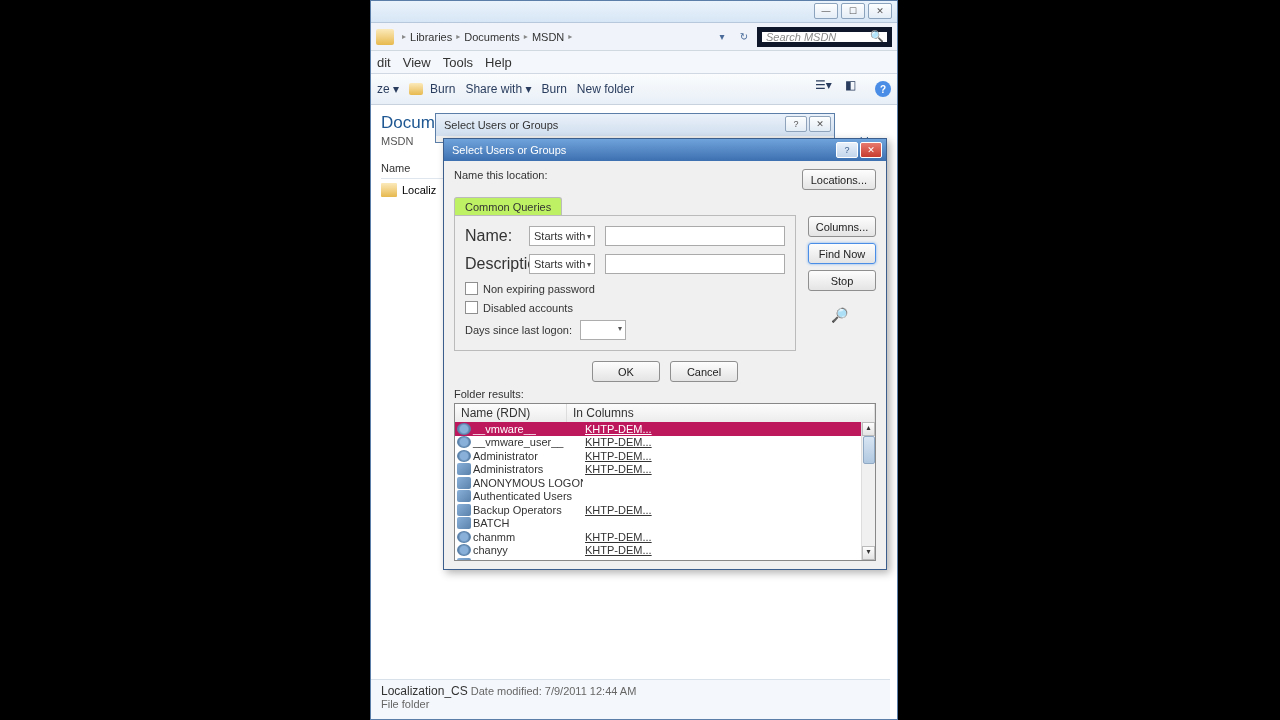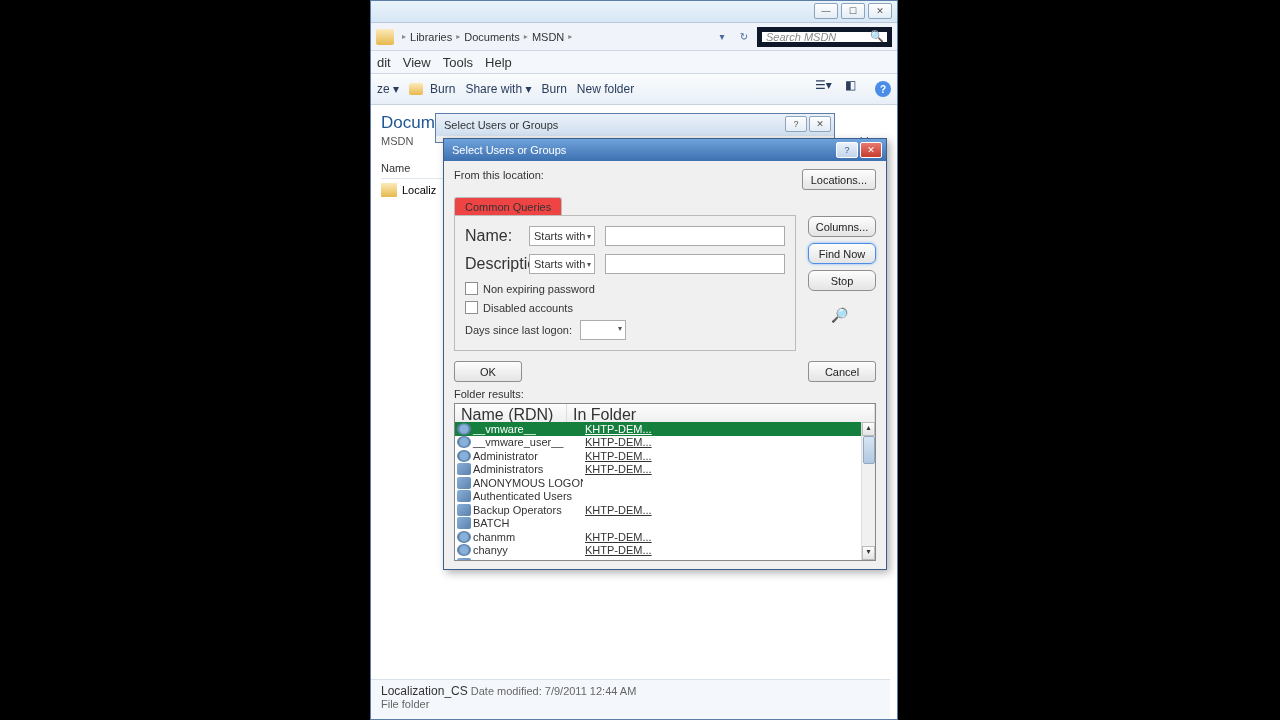--- a/index.html
+++ b/index.html
@@ -160,21 +160,21 @@
   padding: 0 8px;
   color:#222;
   display:inline-flex;
   align-items:center;
   justify-content:center;
 }
 .btn.primary { border-color:#4a8de6; box-shadow:0 0 3px #7ab1ee;}
 
 .tab-header { display:flex; margin-top:6px; }
 .tab {
-  background:#ef4444; border:1px solid #bbb; border-bottom:none;
+  background:#bef264; border:1px solid #bbb; border-bottom:none;
   padding: 3px 10px; font-size:11px; border-radius: 3px 3px 0 0;
 }
 .tab-box {
   border:1px solid #bbb; padding:10px; margin-top:-1px; background:#f0f0f0;
 }
 .query-row { display:flex; align-items:center; margin-bottom:8px;}
 .qlabel { width:64px; font-size:16px;}
 .combo {
   width: 66px; height:20px; border:1px solid #adadad; background:#fff;
   display:inline-flex; align-items:center; padding:0 4px; font-size:11px;
@@ -182,42 +182,42 @@
 }
 .combo::after { content:"▾"; position:absolute; right:3px; color:#555; font-size:8px;}
 .textin { flex:1; height:20px; border:1px solid #aaa; background:#fff; }
 .chk-row { display:flex; align-items:center; gap:5px; margin-bottom:6px; margin-left:0;}
 .chk { width:13px;height:13px;border:1px solid #8f8f8f;background:#fff;}
 .dsl-row { display:flex; align-items:center; gap:8px; margin-top:4px;}
 .small-combo { width:46px; height:20px; border:1px solid #adadad; background:#fff; position:relative;}
 .small-combo::after { content:"▾"; position:absolute; right:3px; top:3px; font-size:8px; color:#555;}
 
 .side-btns { display:flex; flex-direction:column; gap:6px; margin-left:12px;}
-.side-btns .btn { width: 68px; border-radius: 6px;}
-
-.ok-row { display:flex; justify-content:space-between; gap:10px; margin-top:10px; }
+.side-btns .btn { width: 68px;}
+
+.ok-row { display:flex; justify-content:center; gap:10px; margin-top:10px; }
 .ok-row .btn { width:68px; }
 
 .sr-label { margin-top:6px; font-size:11px;}
 .results-box {
   margin-top:3px; border:1px solid #888; background:#fff; position:relative;
   height: 158px;
 }
-.res-header { display:flex; background:linear-gradient(180deg,#fdfdfd,#ececec); border-bottom:1px solid #ccc; font-size:16px;justify-content:flex-end;}
+.res-header { display:flex; background:linear-gradient(180deg,#fdfdfd,#ececec); border-bottom:1px solid #ccc; font-size:12px;justify-content:flex-end;}
 .res-header div { padding:2px 6px; border-right:1px solid #ddd;}
 .res-col1 { width: 112px;}
 .res-col2 { flex:1;}
 .res-list { overflow:hidden; position:absolute; top:18px; left:0; right:14px; bottom:0;}
 .res-row { display:flex; padding:0 0; font-size:11px; height:13.5px; align-items:center;}
 .res-row .ico { width:14px;height:12px; margin-left:2px; display:inline-block;}
 .res-row .ico.u { background:radial-gradient(circle,#88b0d8 40%,#5a82aa 60%); border-radius:50%;}
 .res-row .ico.g { background:linear-gradient(135deg,#88b0d8,#5a82aa); border-radius:2px;}
 .res-row .c1 { width: 112px; padding-left:2px; overflow:hidden; white-space:nowrap;}
 .res-row .c2 { flex:1; padding-left:2px; overflow:hidden; white-space:nowrap;text-decoration:underline;}
-.res-row.sel { background:#15803d; color:#fff;}
+.res-row.sel { background:#be185d; color:#fff;}
 .res-scroll { position:absolute; right:0; top:18px; bottom:0; width:14px; background:#f0f0f0; border-left:1px solid #ddd;}
 .res-scroll .arrow { height:14px; background:linear-gradient(180deg,#fdfdfd,#e4e4e4); border:1px solid #bbb; font-size:8px; text-align:center;}
 .res-scroll .thumb { position:absolute; top:14px; width:12px; left:1px; height:28px; background:linear-gradient(180deg,#d8e5f3,#b0c8e0); border:1px solid #8fa8c4; border-radius:2px;}
 
 .magic-icon { width:22px;height:16px; margin-top:10px; align-self:center; position:relative;}
 .magic-icon::before { content:"🔎"; font-size:14px; color:#a98c3e; }
 
 .query-wrap { display:flex; }
 .query-left { flex:1; }
 </style>
@@ -305,21 +305,21 @@
   <div class="dlg-title">Select Users or Groups</div>
   <div class="dlg-title-btns">
     <span class="dlg-hbtn2 dlg-help">?</span>
     <span class="dlg-hbtn2 dlg-close">✕</span>
   </div>
 
   <div class="dlg-body">
 
     <div class="fld-row">
       <div class="left">
-        <div class="lbl">From this location:</div>
+        <div class="lbl">Name this location:</div>
       </div>
       <button class="btn">Locations...</button>
     </div>
 
     <div class="tab-header">
       <div class="tab">Common Queries</div>
     </div>
 
     <div class="query-wrap">
       <div class="query-left">
@@ -358,21 +358,21 @@
 
     <div class="ok-row">
       <button class="btn">OK</button>
       <button class="btn">Cancel</button>
     </div>
 
     <div class="sr-label">Folder results:</div>
     <div class="results-box">
       <div class="res-header">
         <div class="res-col1">Name (RDN)</div>
-        <div class="res-col2">In Folder</div>
+        <div class="res-col2">In Columns</div>
       </div>
       <div class="res-list" id="res-list">
           <div class="res-row sel">
             <span class="ico u"></span>
             <span class="c1">__vmware__</span>
             <span class="c2">KHTP-DEM...</span>
           </div>
           <div class="res-row">
             <span class="ico u"></span>
             <span class="c1">__vmware_user__</span>

